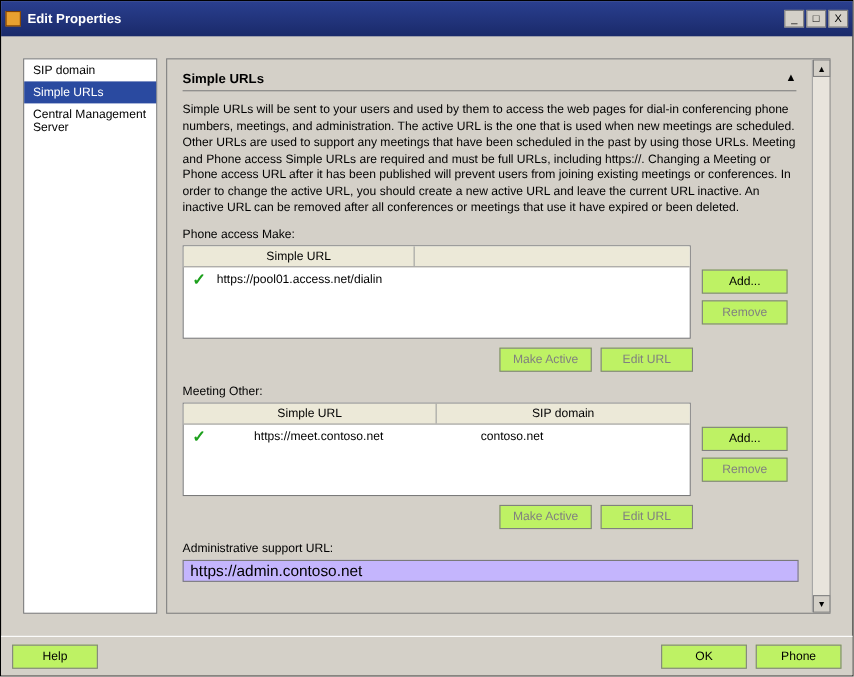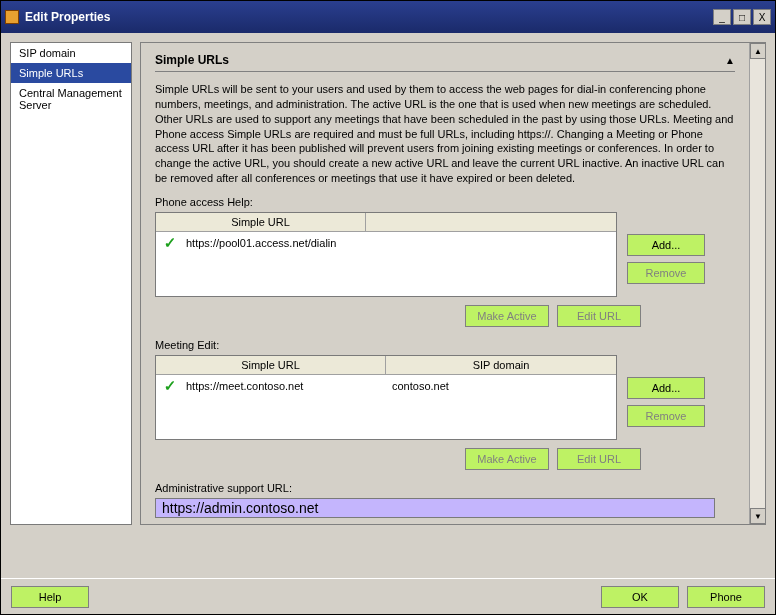--- a/index.html
+++ b/index.html
@@ -40,21 +40,21 @@
     width: 18px; height: 16px;
     background: #d4d0c8;
     border: 1px solid #808080;
     display: flex; align-items: center; justify-content: center;
     font-size: 10px; color: #000;
     cursor: pointer;
   }
   .body-area {
     flex: 1;
     display: flex;
-    padding: 9px;
+    padding: 20px;
     gap: 8px;
   }
   .nav-panel {
     width: 122px;
     background: #fff;
     border: 1px solid #7a7a7a;
     display: flex; flex-direction: column;
   }
   .nav-item {
     padding: 4px 8px;
@@ -143,21 +143,21 @@
     padding: 2px 4px;
   }
   .url-table .check {
     width: 20px; text-align: center;
     color: #1da01d; font-weight: bold; font-size: 15px;
   }
   .url-table .cell {
     padding: 2px 6px;
     font-size: 11px;
   }
-  .url-table.two-col .row .cell.c1 { flex: 0 0 206px; }
+  .url-table.two-col .row .cell.c1 { flex: 0 0 206px; margin-left: 34px; }
   .url-table.two-col .row .cell.c2 { flex: 1; }
   .side-btns {
     display: flex; flex-direction: column; gap: 6px;
     width: 78px;
     padding-top: 22px;
   }
   .btn {
     height: 22px;
     background: #bef264;
     border: 1px solid #808080;
@@ -183,21 +183,20 @@
     font-size: 14px;
   }
   .footer {
     height: 36px;
     border-top: 1px solid #fff;
     display: flex;
     align-items: center;
     padding: 0 10px;
     gap: 8px;
     background: #d4d0c8;
-    margin-top: 44px;
   }
   .footer .spacer { flex: 1; }
   .footer .btn { width: 78px; }
 </style>
 </head>
 <body>
 
 <div class="window">
 
   <div class="titlebar">
@@ -221,21 +220,21 @@
     <div class="content-wrap">
       <div class="content-scroll">
 
         <div class="section-header">
           <span>Simple URLs</span>
           <span class="chevron">▲</span>
         </div>
 
         <div class="description">Simple URLs will be sent to your users and used by them to access the web pages for dial-in conferencing phone numbers, meetings, and administration. The active URL is the one that is used when new meetings are scheduled. Other URLs are used to support any meetings that have been scheduled in the past by using those URLs. Meeting and Phone access Simple URLs are required and must be full URLs, including https://. Changing a Meeting or Phone access URL after it has been published will prevent users from joining existing meetings or conferences. In order to change the active URL, you should create a new active URL and leave the current URL inactive. An inactive URL can be removed after all conferences or meetings that use it have expired or been deleted.</div>
 
-        <div class="field-label">Phone access Help:</div>
+        <div class="field-label">Phone access Make:</div>
         <div class="url-block">
           <div class="url-table one-col">
             <div class="thead">
               <div class="th c1">Simple URL</div>
               <div class="th c2"></div>
             </div>
             <div class="tbody">
               <div class="row">
                 <div class="check">✓</div>
                 <div class="cell">https://pool01.access.net/dialin</div>
@@ -245,21 +244,21 @@
           <div class="side-btns">
             <button class="btn">Add...</button>
             <button class="btn disabled" disabled="">Remove</button>
           </div>
         </div>
         <div class="row-btns">
           <button class="btn disabled" disabled="">Make Active</button>
           <button class="btn disabled" disabled="">Edit URL</button>
         </div>
 
-        <div class="field-label">Meeting Edit:</div>
+        <div class="field-label">Meeting Other:</div>
         <div class="url-block">
           <div class="url-table two-col">
             <div class="thead">
               <div class="th c1">Simple URL</div>
               <div class="th c2">SIP domain</div>
             </div>
             <div class="tbody">
               <div class="row">
                 <div class="check">✓</div>
                 <div class="cell c1">https://meet.contoso.net</div>

